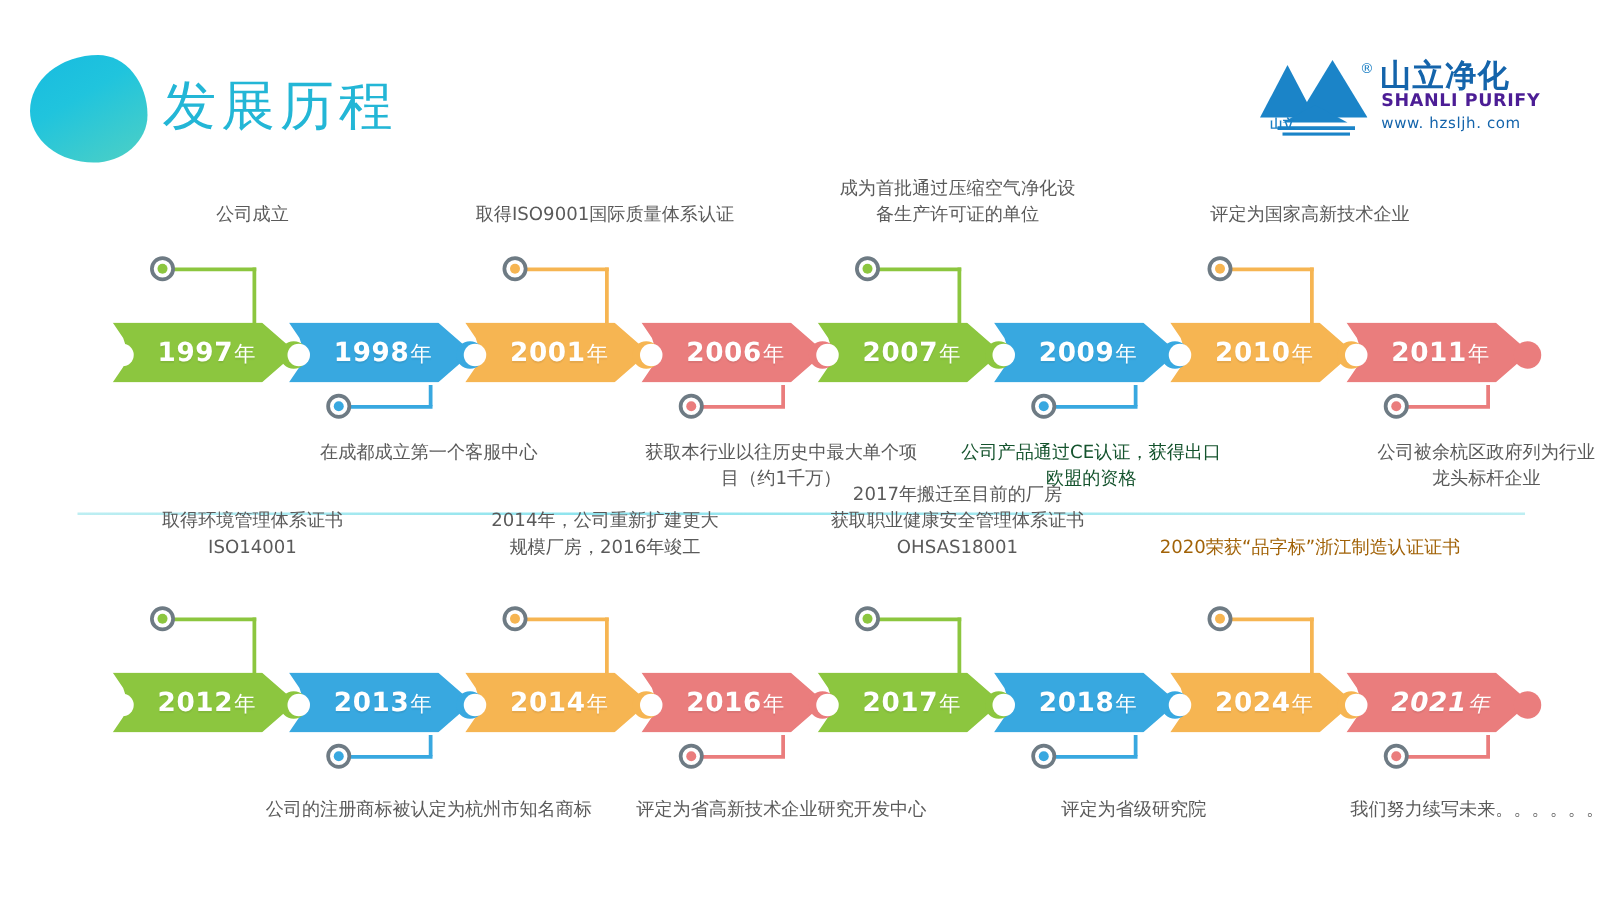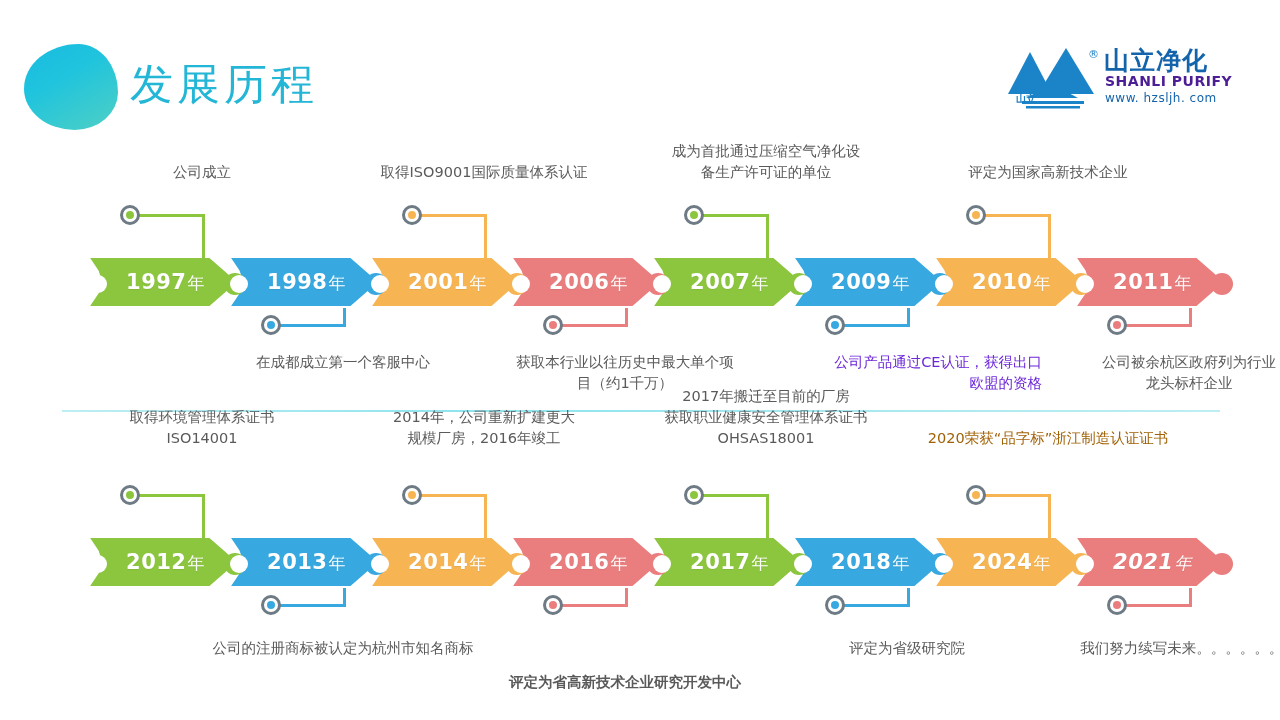--- a/index.html
+++ b/index.html
@@ -191,21 +191,21 @@
         <div class="chev-body" style="background: rgb(56, 168, 224);"></div>
         <div class="knob-right" style="background: rgb(56, 168, 224);"></div>
         <div class="dot-left"></div>
         <div class="chev-label"><span>2009</span><span class="yr">年</span></div>
       </div>
       <div class="marker" style="left: 825px; top: 315px; border-color: rgb(110, 123, 132);">
         <i style="background: rgb(56, 168, 224);"></i>
       </div>
       <div class="lead-h" style="left: 844px; top: 323.5px; width: 66px; background: rgb(56, 168, 224);"></div>
       <div class="lead-v" style="left: 907px; background: rgb(56, 168, 224); top: 308px; height: 17px;"></div>
-      <div class="cap" style="width: 270px; left: 772px; color: #6d28d9; top: 352px; text-align: right;">公司产品通过CE认证，获得出口
+      <div class="cap" style="width: 270px; left: 738px; color: #14532d; top: 352px;">公司产品通过CE认证，获得出口
 欧盟的资格</div>
       <div class="chev" style="left: 930px; top: 258px; width: 153px;">
         <div class="chev-body" style="background: rgb(246, 181, 82);"></div>
         <div class="knob-right" style="background: rgb(246, 181, 82);"></div>
         <div class="dot-left"></div>
         <div class="chev-label"><span>2010</span><span class="yr">年</span></div>
       </div>
       <div class="marker" style="left: 966px; top: 205px; border-color: rgb(110, 123, 132);">
         <i style="background: rgb(246, 181, 82);"></i>
       </div>
@@ -269,21 +269,21 @@
         <div class="chev-body" style="background: rgb(234, 125, 125);"></div>
         <div class="knob-right" style="background: rgb(234, 125, 125);"></div>
         <div class="dot-left"></div>
         <div class="chev-label"><span>2016</span><span class="yr">年</span></div>
       </div>
       <div class="marker" style="left: 543px; top: 595px; border-color: rgb(110, 123, 132);">
         <i style="background: rgb(234, 125, 125);"></i>
       </div>
       <div class="lead-h" style="left: 562px; top: 603.5px; width: 66px; background: rgb(234, 125, 125);"></div>
       <div class="lead-v" style="left: 625px; background: rgb(234, 125, 125); top: 588px; height: 17px;"></div>
-      <div class="cap" style="width: 270px; left: 490px; color: rgb(90, 90, 90); top: 672px; font-weight: bold;">评定为省高新技术企业研究开发中心</div>
+      <div class="cap" style="width: 270px; left: 490px; color: rgb(90, 90, 90); top: 638px;">评定为省高新技术企业研究开发中心</div>
       <div class="chev" style="left: 648px; top: 538px; width: 153px;">
         <div class="chev-body" style="background: rgb(140, 198, 63);"></div>
         <div class="knob-right" style="background: rgb(140, 198, 63);"></div>
         <div class="dot-left"></div>
         <div class="chev-label"><span>2017</span><span class="yr">年</span></div>
       </div>
       <div class="marker" style="left: 684px; top: 485px; border-color: rgb(110, 123, 132);">
         <i style="background: rgb(140, 198, 63);"></i>
       </div>
       <div class="lead-h" style="left: 703px; top: 493.5px; width: 66px; background: rgb(140, 198, 63);"></div>

